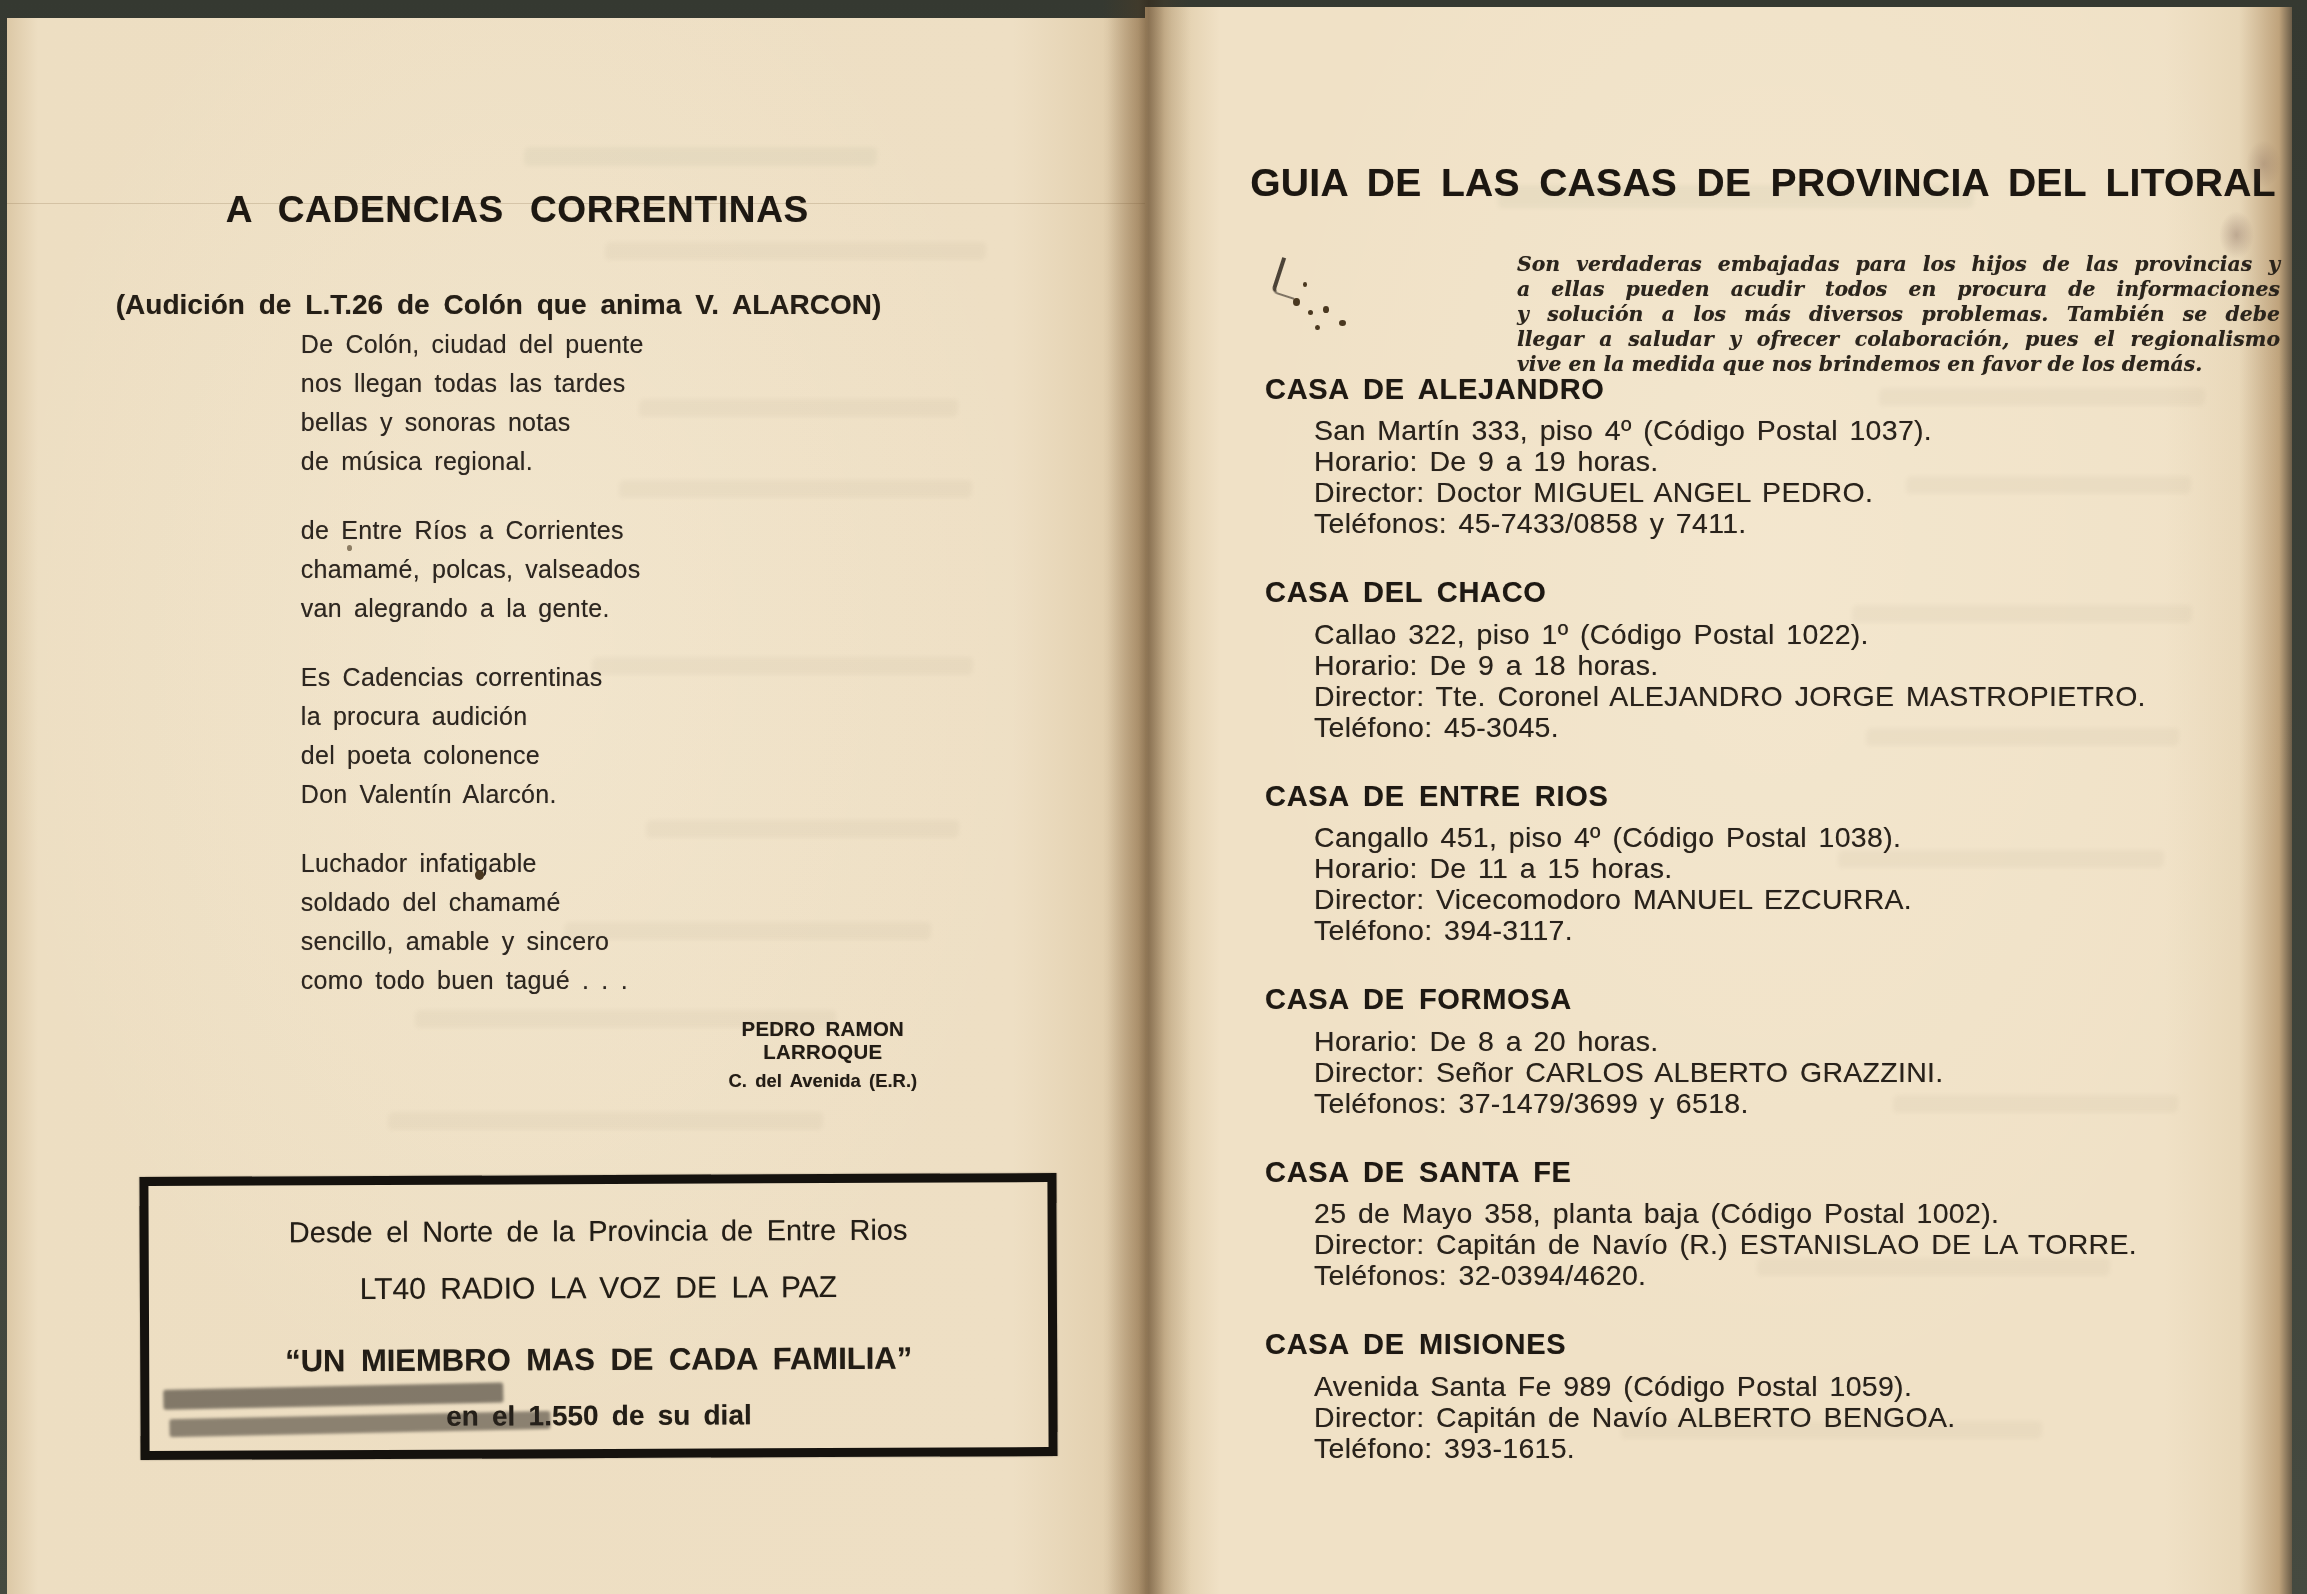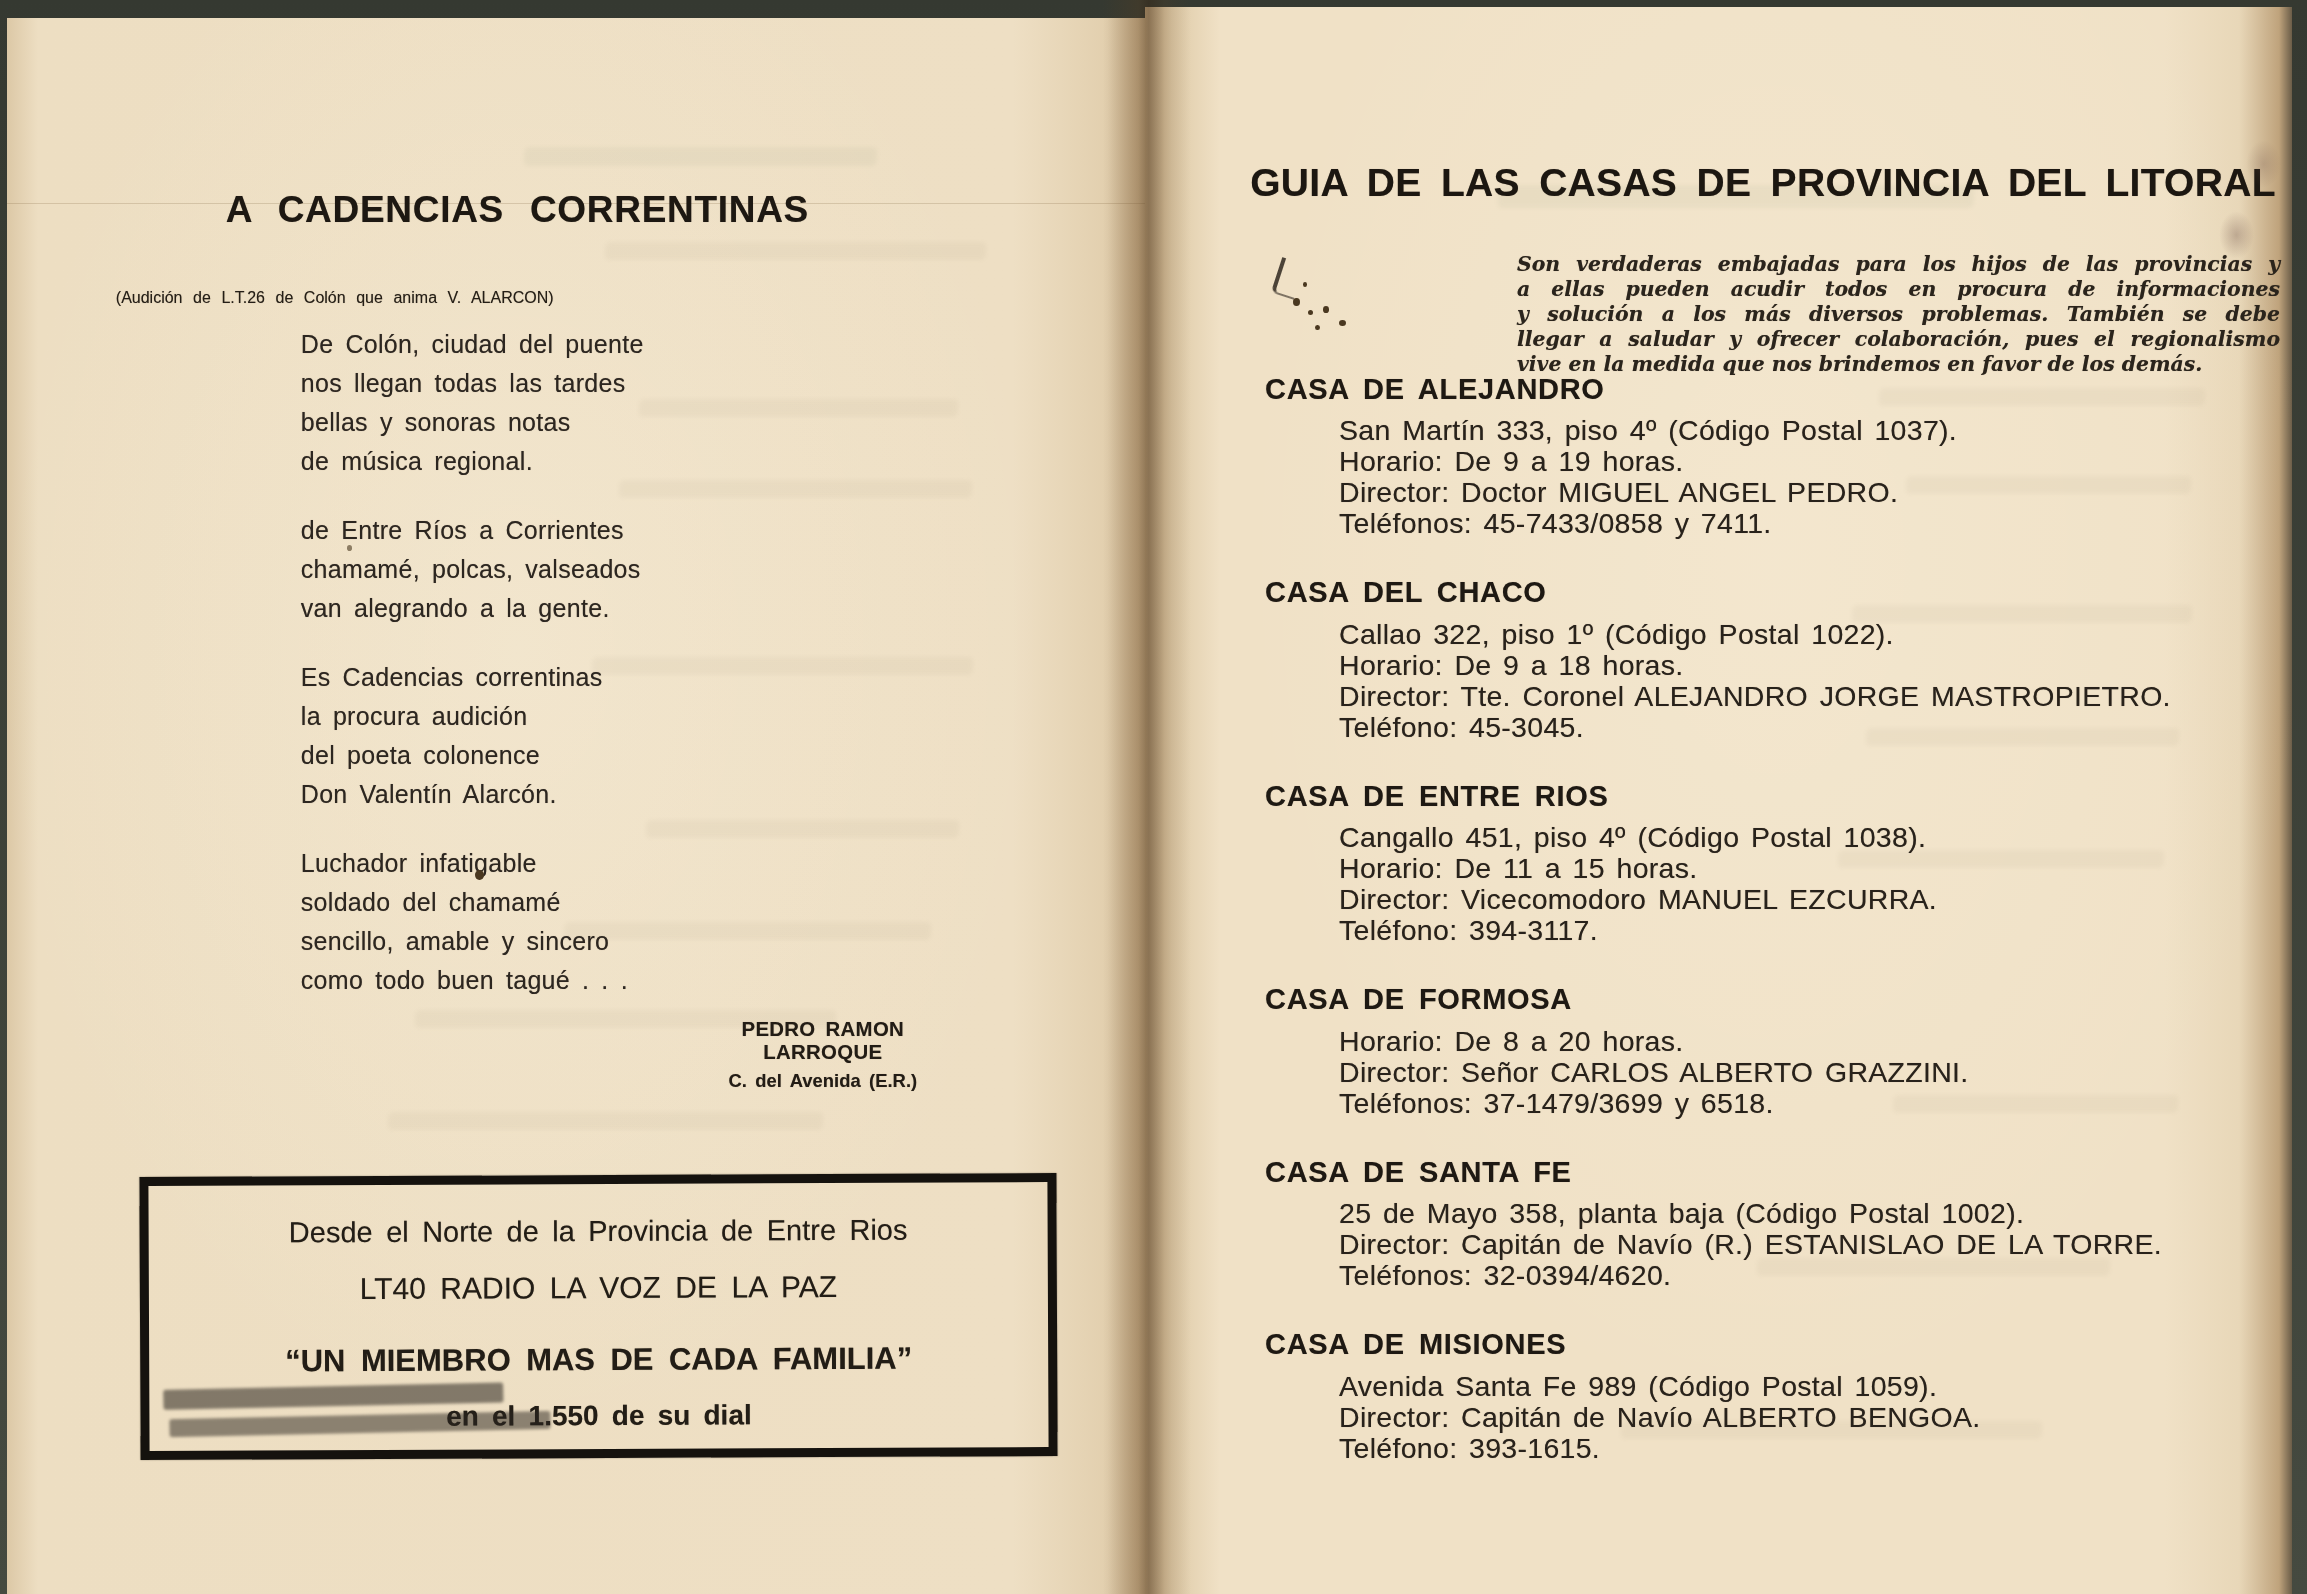--- a/index.html
+++ b/index.html
@@ -26,21 +26,21 @@
     background:linear-gradient(90deg,rgba(92,62,30,0) 0%,rgba(92,62,30,.28) 40%,rgba(58,38,18,.42) 52%,rgba(92,62,30,.18) 70%,rgba(92,62,30,0) 100%);
   }
   .ink{text-shadow:0 0 0.7px rgba(45,32,18,.45);}
   
   .lp-title{
     position:absolute;left:218px;top:171px;width:585px;margin:0;text-align:center;
     font-size:37px;font-weight:bold;letter-spacing:0.7px;word-spacing:15px;color:#1d1812;
   }
   .lp-subtitle{
     position:absolute;left:109px;top:271px;
-    font-size:16px;font-weight:normal;word-spacing:6.1px;color:#241e16;
+    font-size:28px;font-weight:bold;word-spacing:6.1px;color:#241e16;
   }
   .poem{position:absolute;left:294px;top:307px;}
   .stanza{margin-bottom:30px;}
   .pline{font-size:25px;line-height:39px;letter-spacing:0.3px;word-spacing:4.8px;color:#2c2620;}
   .signature{position:absolute;left:687px;top:1000px;width:258px;text-align:center;}
   .sig-name{font-size:20.4px;font-weight:bold;letter-spacing:0.3px;word-spacing:4.1px;color:#221c15;}
   .sig-place{font-size:18.4px;font-weight:bold;margin-top:6.8px;word-spacing:3.4px;color:#221c15;}
   .adbox{
     position:absolute;left:133px;top:1157px;width:899px;height:265px;
     border:9.5px solid #15120e;transform:rotate(-.25deg);
@@ -63,21 +63,21 @@
     text-align:justify;text-align-last:justify;
   }
   .intro div:last-child{text-align-last:left;}
   .entries{position:absolute;left:120px;top:366px;width:1020px;}
   .entry{margin-bottom:37px;}
   .entry h3{
     margin:0 0 9.5px 0;font-size:29px;font-weight:bold;letter-spacing:0.7px;
     word-spacing:5.4px;color:#1e1913;
   }
   .eline{
-    margin-left:74px;font-size:28.5px;line-height:31px;letter-spacing:0.3px;
+    margin-left:49px;font-size:28.5px;line-height:31px;letter-spacing:0.3px;
     word-spacing:3.4px;color:#28221b;
   }
   
   .crease{position:absolute;left:0;top:185px;width:100%;height:1.4px;background:rgba(125,95,60,.22);}
   .ghost{
     position:absolute;border-radius:5.4px;background:#837659;opacity:.06;
     filter:blur(2px);transform:skewX(-3deg);
   }
   .ghost.g-green{background:#7d8a6a;opacity:.07;}
   .stamp-bar{

